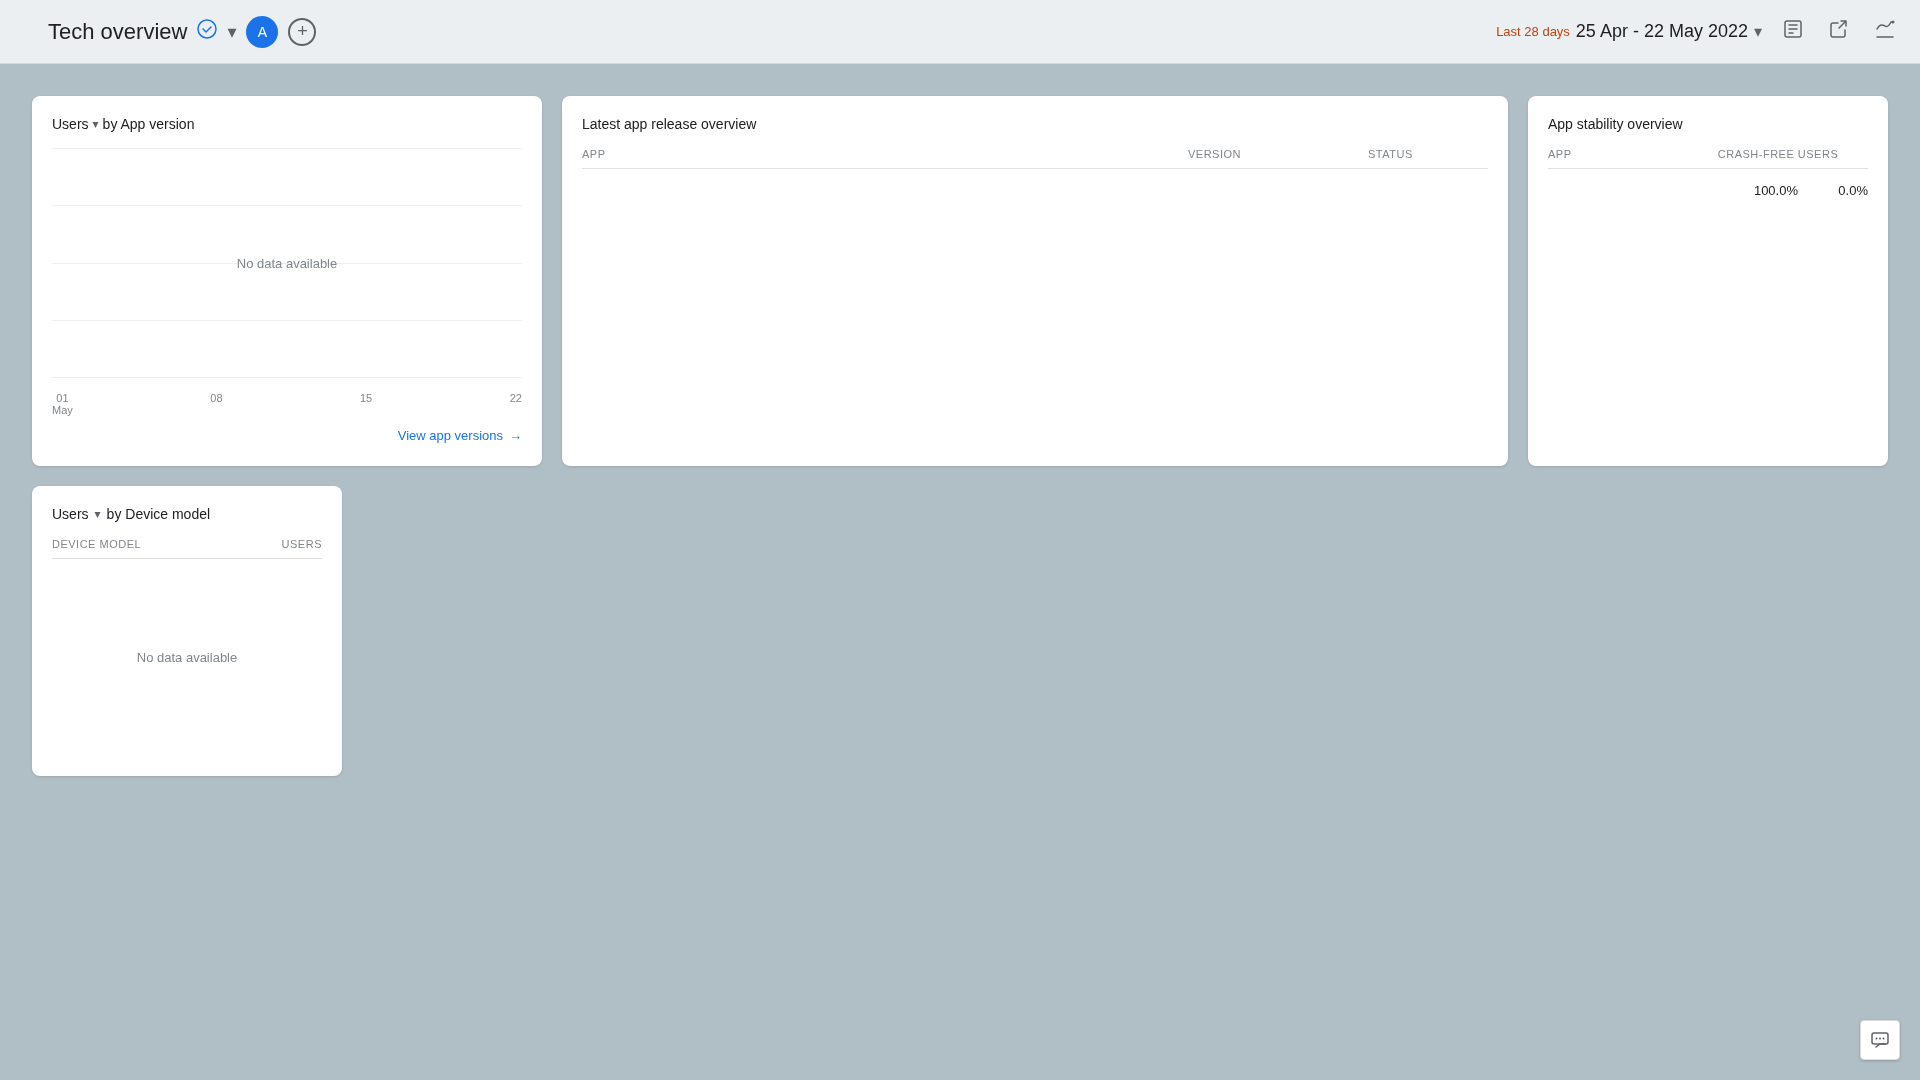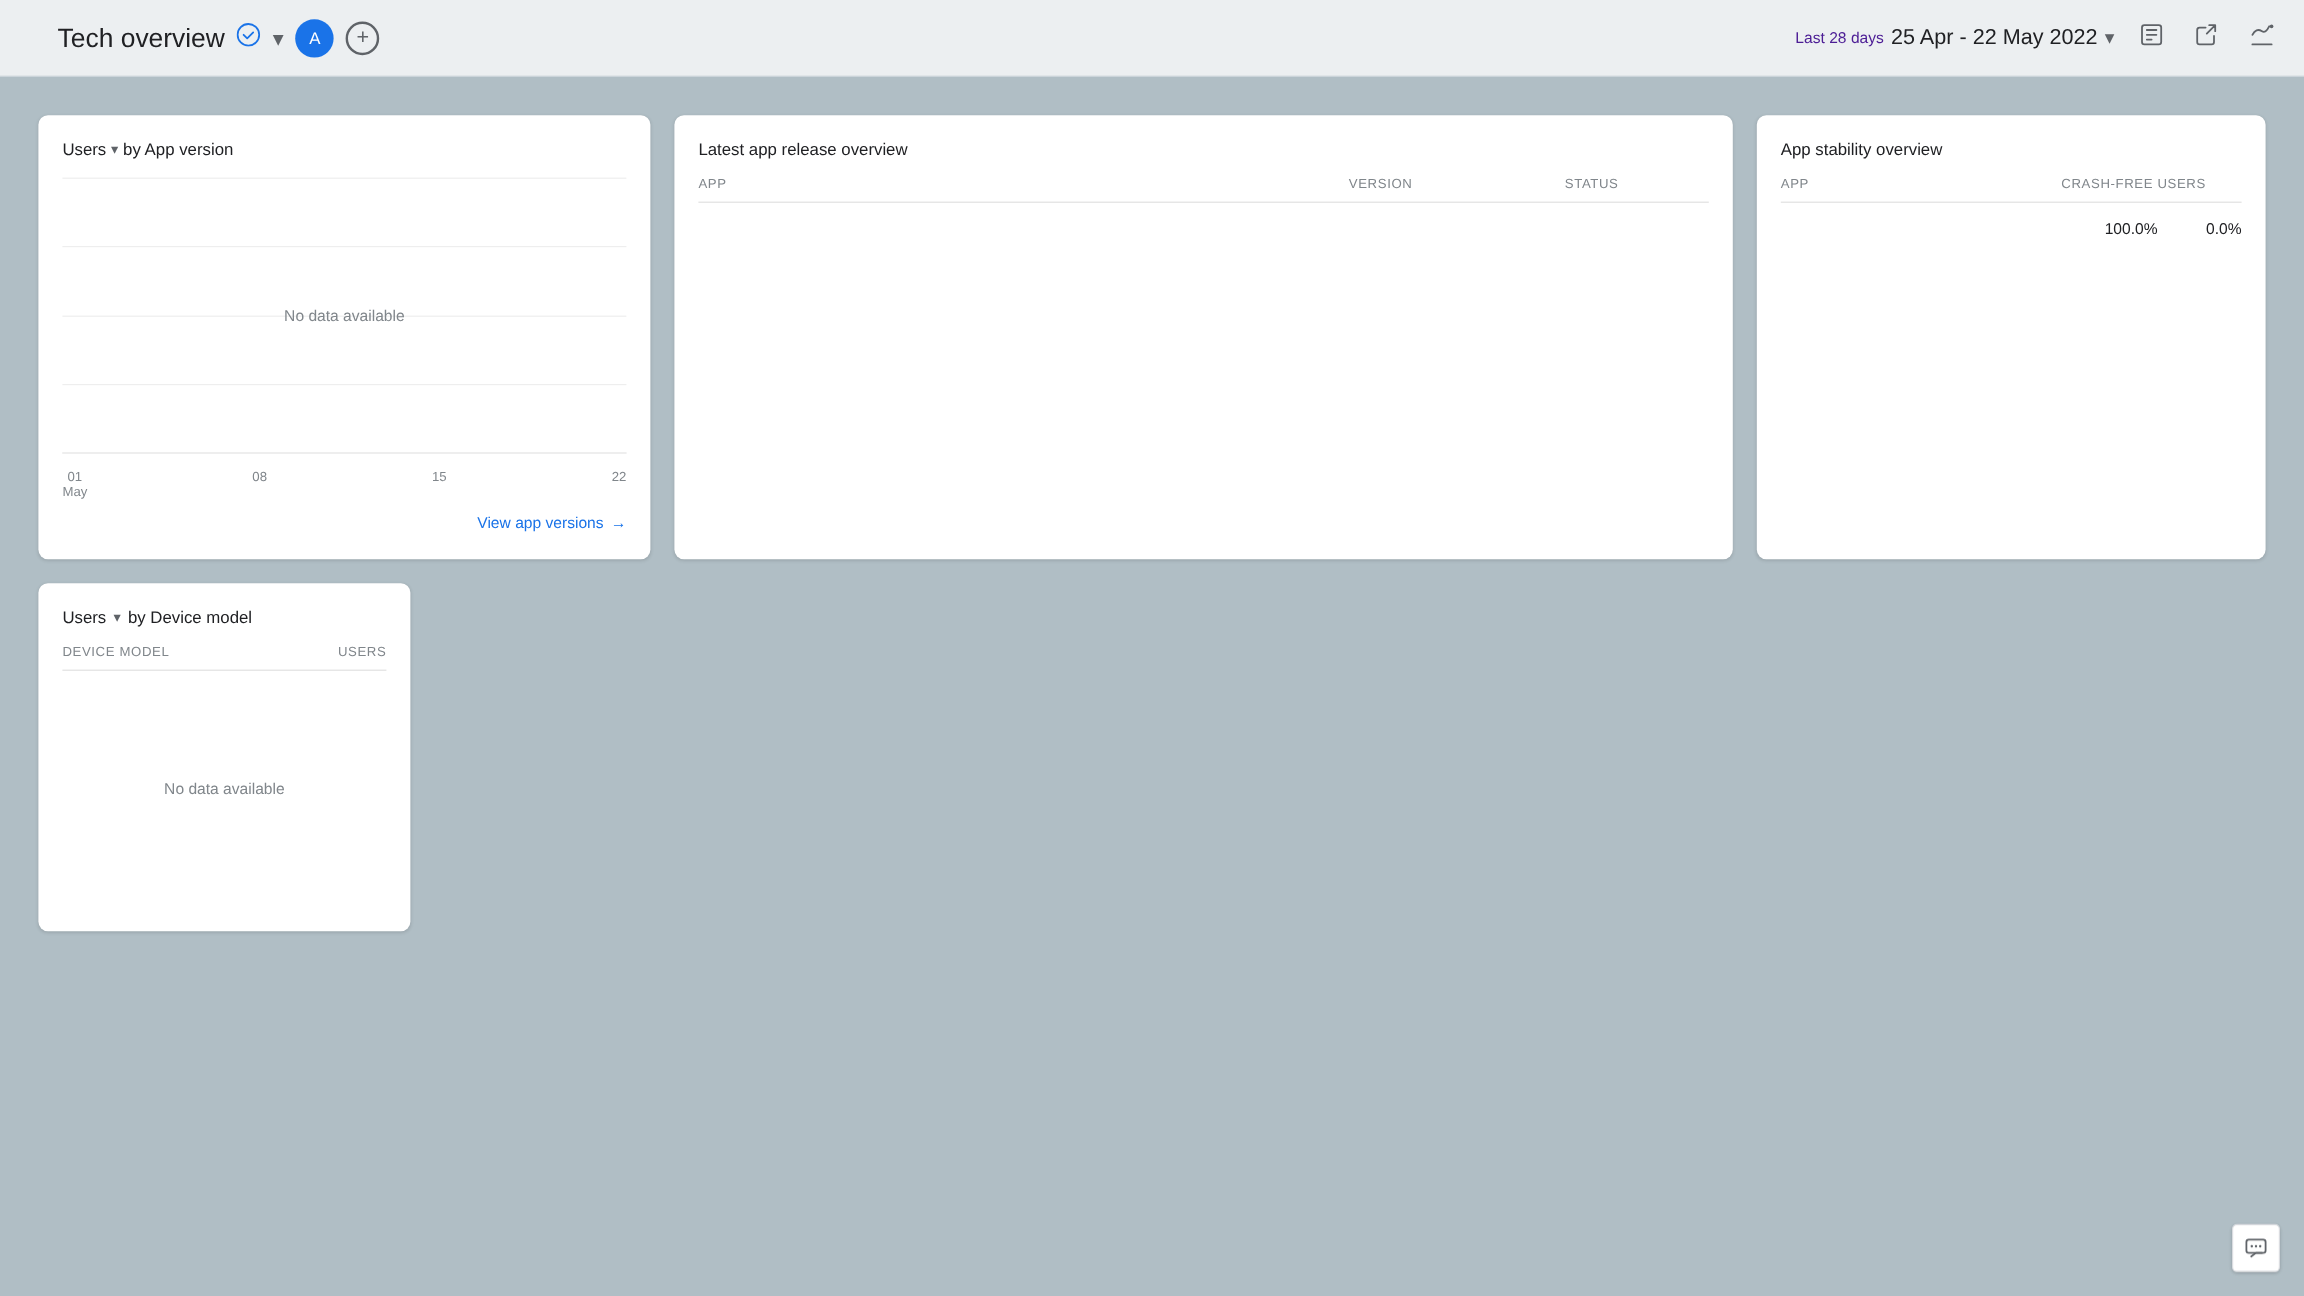--- a/index.html
+++ b/index.html
@@ -73,21 +73,21 @@
       gap: 16px;
     }
     .date-range {
       display: flex;
       align-items: center;
       gap: 6px;
       font-size: 13px;
       color: #202124;
     }
     .date-label {
-      color: #4c1d95;
+      color: #c2410c;
       font-size: 13px;
     }
     .date-value {
       color: #202124;
       font-size: 18px;
       font-weight: 500;
     }
     .header-icon {
       color: #5f6368;
       font-size: 20px;
@@ -207,21 +207,21 @@
     .table-col-status {
       width: 120px;
       font-size: 11px;
       color: #80868b;
       font-weight: 500;
       letter-spacing: 0.5px;
       text-transform: uppercase;
     }
     
     .stability-card {
-      width: 424px;
+      width: 360px;
       height: 370px;
     }
     .stability-table-header {
       display: flex;
       border-bottom: 1px solid #e0e0e0;
       padding-bottom: 8px;
       margin-bottom: 8px;
     }
     .stability-col-app {
       flex: 1;

